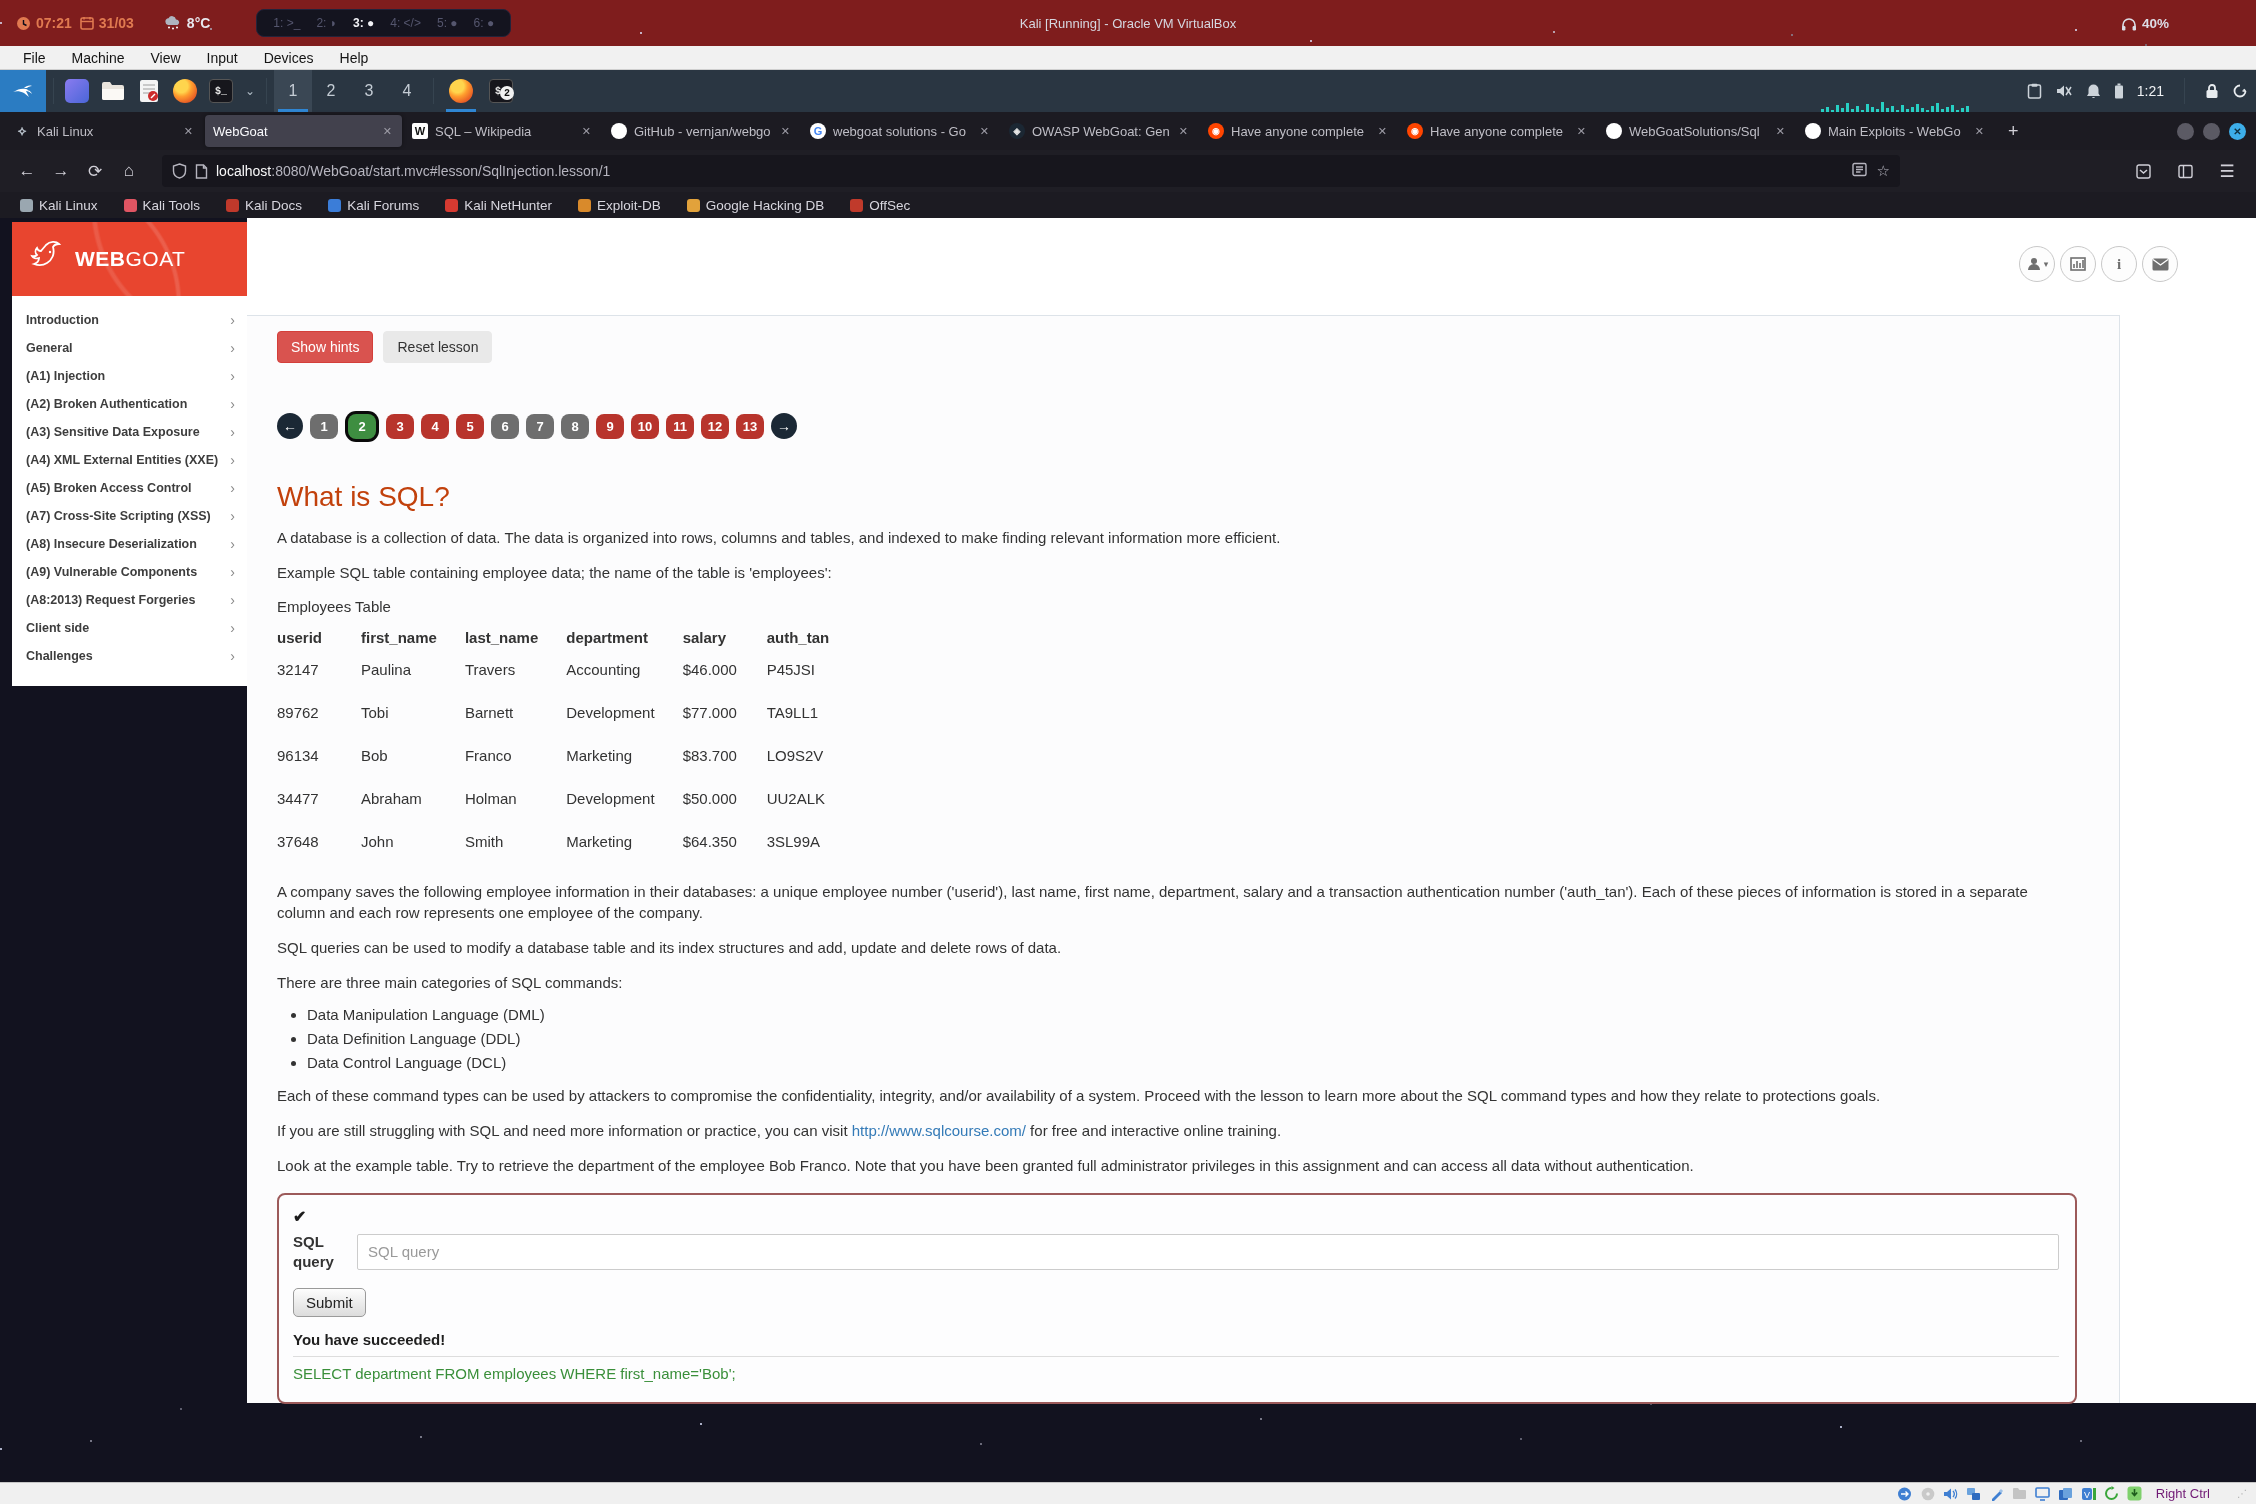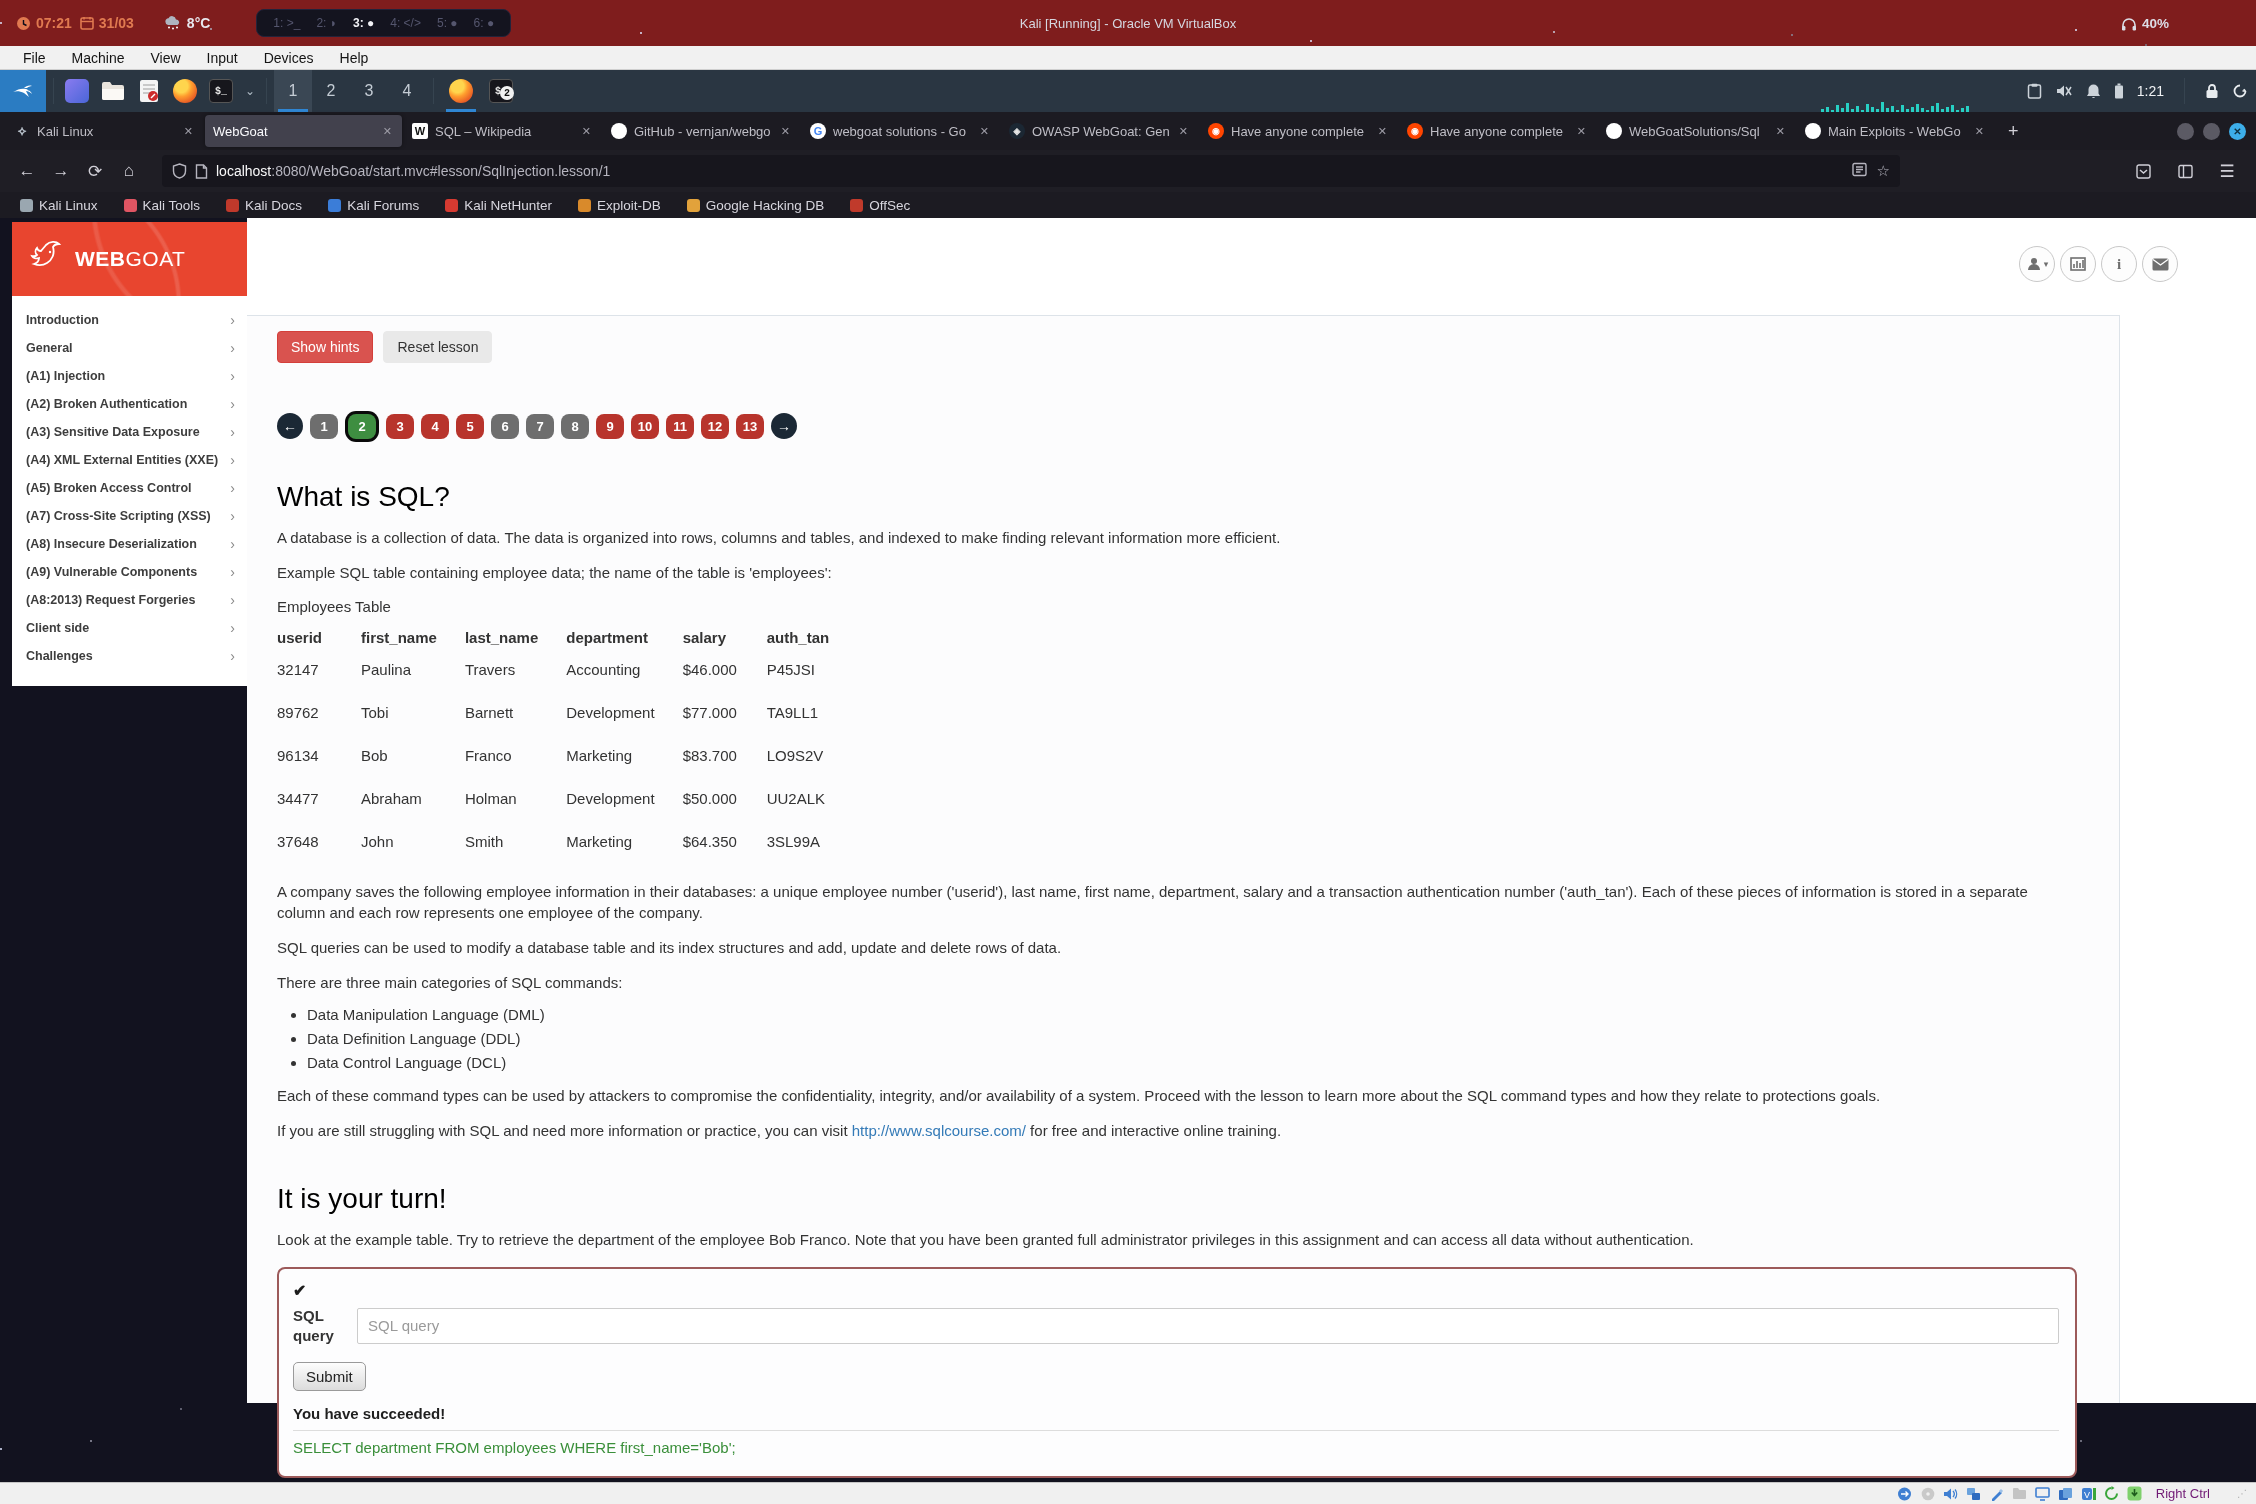--- a/index.html
+++ b/index.html
@@ -105,21 +105,21 @@
   .btn-hints { background:#d9534f; border:1px solid #d43f3a; color:#fff; font-size:14px; padding:0 13px; border-radius:4px; }
   .btn-reset { background:#e9e9e9; border:1px solid #e9e9e9; color:#333; font-size:14px; padding:7px 13px; border-radius:4px; }
 
   .pager { display:flex; align-items:center; gap:7px; margin-top:50px; }
   .pg-arrow { width:26px; height:26px; border-radius:50%; background:#1b2835; color:#fff; display:flex; align-items:center; justify-content:center; font-size:14px; font-weight:bold; }
   .pg { min-width:28px; height:25px; border-radius:8px; color:#fff; font-size:13px; font-weight:bold; display:flex; align-items:center; justify-content:center; padding:0 4px; }
   .pg.gray { background:#6e6e6e; }
   .pg.red { background:#b8342c; }
   .pg.current { background:#3e8e41; box-shadow:0 0 0 3px #0a0a0a; margin:0 3px; }
 
-  .h-big { font-size:28px; color:#000000; font-weight:normal; margin-top:42px; }
+  .h-big { font-size:28px; color:#c2410c; font-weight:normal; margin-top:42px; }
   .lesson-panel p { font-size:15px; color:#333; margin-top:14px; line-height:1.42; }
   .emp-caption { margin-top:14px; font-size:15px; color:#333; }
   table.emp { border-collapse:collapse; margin-top:6px; }
   table.emp th { text-align:left; font-size:15px; color:#333; padding:8px 0 6px 0; }
   table.emp td { font-size:15px; color:#333; padding:9px 0 17px 0; }
   table.emp th, table.emp td { padding-right:28px; min-width:84px; }
   ul.sql-cats { margin:12px 0 0 30px; }
   ul.sql-cats li { font-size:15px; color:#333; margin-top:7px; }
   a.lesson-link { color:#337ab7; text-decoration:none; }
 
@@ -638,21 +638,20 @@
         <p>SQL queries can be used to modify a database table and its index structures and add, update and delete rows of data.</p>
         <p>There are three main categories of SQL commands:</p>
         <ul class="sql-cats">
             <li>Data Manipulation Language (DML)</li>
             <li>Data Definition Language (DDL)</li>
             <li>Data Control Language (DCL)</li>
           </ul>
         <p>Each of these command types can be used by attackers to compromise the confidentiality, integrity, and/or availability of a system. Proceed with the lesson to learn more about the SQL command types and how they relate to protections goals.</p>
         <p><span>If you are still struggling with SQL and need more information or practice, you can visit </span><a class="lesson-link" href="#">http://www.sqlcourse.com/</a><span> for free and interactive online training.</span></p>
 
-        <div class="h-big">It is your turn!</div>
         <p>Look at the example table. Try to retrieve the department of the employee Bob Franco. Note that you have been granted full administrator privileges in this assignment and can access all data without authentication.</p>
 
         <div class="assignment">
           <div class="check">✔</div>
           <div class="form-row">
             <div class="sql-label">SQL query</div>
             <input class="sql-input" type="text" placeholder="SQL query" style="">
           </div>
           <button class="submit-btn">Submit</button>
           <div class="success">You have succeeded!</div>

